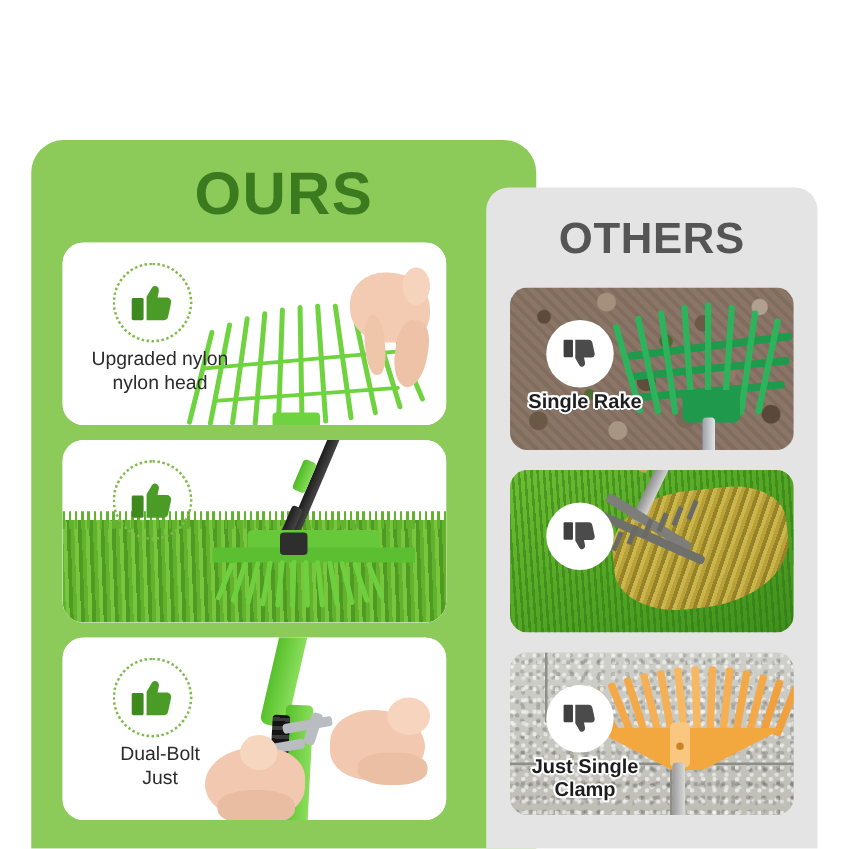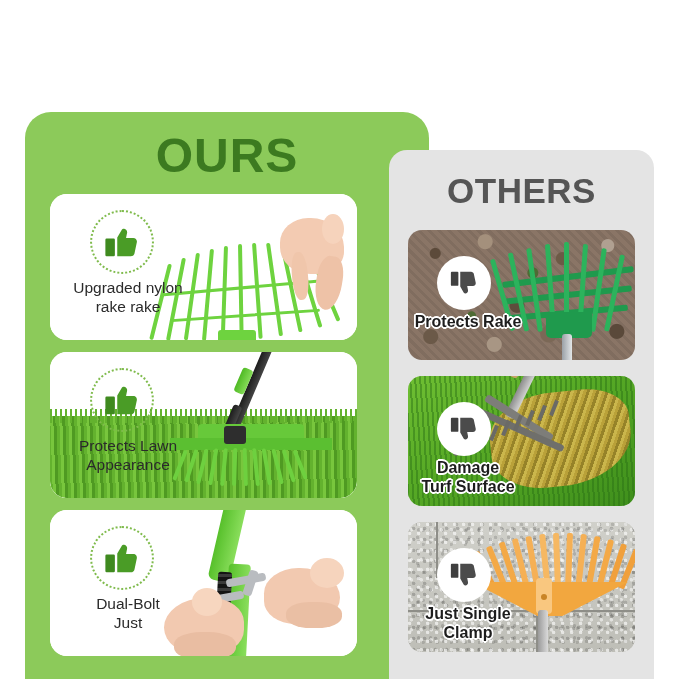--- a/index.html
+++ b/index.html
@@ -238,21 +238,21 @@
           <div class="hand" style="left:46px;top:2px;width:22px;height:30px;border-radius:50%;background:#f6d3bc;"></div>
         </div>
       </div>
       <div class="thumb-circle">
         <svg class="thumb-up-svg" viewBox="0 0 32 32" aria-hidden="true">
           <rect x="2" y="13" width="8" height="15" rx="1" fill="#3f8a1f"></rect>
           <path d="M12 28h11.5c1.5 0 2.7-1 3-2.4l2-9.3c.4-1.9-1-3.6-3-3.6h-6.1l.9-4.4c.3-1.6-.8-3.2-2.4-3.4-.9-.1-1.8.3-2.3 1.1L12 12.2V28z" fill="#4a9c26"></path>
         </svg>
       </div>
       <div class="label">Upgraded nylon
-rake rake</div>
+nylon head</div>
     </div>
 
     <div class="ocard c2">
       <div class="photo p-white">
         <div class="grass" style="height:56%;border-radius:0 0 16px 16px;">
           <div class="grass-top"></div>
         </div>
 
         <div class="pole" style="left:196px;top:-8px;width:9px;height:92px;background:linear-gradient(90deg,#1d1d1d,#454545);transform:rotate(23deg);"></div>
         <div class="pole" style="left:188px;top:16px;width:11px;height:26px;background:linear-gradient(90deg,#4fba24,#86dc58);transform:rotate(23deg);"></div>
@@ -275,22 +275,20 @@
           <div class="fan-tine" style="left:154px;top:24px;width:4px;height:31px;background:#6ed03f;transform:rotate(-22deg);"></div>
           <div class="fan-body" style="left:74px;top:2px;width:22px;height:18px;background:#2e2e2e;border-radius:3px;"></div>
         </div>
       </div>
       <div class="thumb-circle">
         <svg class="thumb-up-svg" viewBox="0 0 32 32" aria-hidden="true">
           <rect x="2" y="13" width="8" height="15" rx="1" fill="#3f8a1f"></rect>
           <path d="M12 28h11.5c1.5 0 2.7-1 3-2.4l2-9.3c.4-1.9-1-3.6-3-3.6h-6.1l.9-4.4c.3-1.6-.8-3.2-2.4-3.4-.9-.1-1.8.3-2.3 1.1L12 12.2V28z" fill="#4a9c26"></path>
         </svg>
       </div>
-      <div class="label">Protects Lawn
-Appearance</div>
     </div>
 
     <div class="ocard c3">
       <div class="photo p-white">
 
         <div style="position:absolute;left:168px;top:-24px;width:22px;height:96px;background:linear-gradient(90deg,#57c02b,#8ade5c);border-radius:6px;transform:rotate(13deg);"></div>
         <div style="position:absolute;left:176px;top:54px;width:22px;height:112px;background:linear-gradient(90deg,#57c02b,#8ade5c);border-radius:4px;transform:rotate(3deg);"></div>
 
         <div style="position:absolute;left:166px;top:62px;width:14px;height:86px;background:repeating-linear-gradient(0deg,#141414 0 4px,#3a3a3a 4px 7px);border-radius:3px;transform:rotate(3deg);"></div>
 
@@ -342,21 +340,21 @@
           <div style="position:absolute;left:52px;top:72px;width:46px;height:26px;background:#1f9a4d;border-radius:0 0 5px 5px;"></div>
           <div style="position:absolute;left:68px;top:94px;width:10px;height:40px;background:linear-gradient(90deg,#9aa0a6,#e3e6e8);border-radius:3px;"></div>
         </div>
       </div>
       <div class="thumb-circle">
         <svg class="thumb-dn-svg" viewBox="0 0 32 32" aria-hidden="true">
           <rect x="2" y="4" width="8" height="15" rx="1" fill="#3f3f3f"></rect>
           <path d="M12 4h11.5c1.5 0 2.7 1 3 2.4l2 9.3c.4 1.9-1 3.6-3 3.6h-6.1l.9 4.4c.3 1.6-.8 3.2-2.4 3.4-.9.1-1.8-.3-2.3-1.1L12 19.8V4z" fill="#4b4b4b"></path>
         </svg>
       </div>
-      <div class="label">Protects Rake</div>
+      <div class="label">Single Rake</div>
     </div>
 
     <div class="xcard c2">
       <div class="photo lawn">
         <div class="thatch"></div>
 
         <div style="position:absolute;left:108px;top:-10px;width:10px;height:54px;background:linear-gradient(90deg,#8c8c8c,#d2d2d2);transform:rotate(26deg);border-radius:3px;"></div>
         <div style="position:absolute;left:104px;top:-16px;width:9px;height:18px;background:#c7a268;transform:rotate(26deg);border-radius:3px;"></div>
         <div style="position:absolute;left:72px;top:38px;width:78px;height:8px;background:#7d7d79;transform:rotate(32deg);border-radius:3px;"></div>
         <div style="position:absolute;left:54px;top:48px;width:106px;height:7px;background:#6f6f6b;transform:rotate(24deg);border-radius:3px;"></div>
@@ -369,22 +367,20 @@
         <div style="position:absolute;left:120px;top:34px;width:4px;height:16px;background:#6a6a66;transform:rotate(22deg);"></div>
         <div style="position:absolute;left:132px;top:29px;width:4px;height:16px;background:#6a6a66;transform:rotate(22deg);"></div>
         <div style="position:absolute;left:144px;top:24px;width:4px;height:16px;background:#6a6a66;transform:rotate(22deg);"></div>
       </div>
       <div class="thumb-circle">
         <svg class="thumb-dn-svg" viewBox="0 0 32 32" aria-hidden="true">
           <rect x="2" y="4" width="8" height="15" rx="1" fill="#3f3f3f"></rect>
           <path d="M12 4h11.5c1.5 0 2.7 1 3 2.4l2 9.3c.4 1.9-1 3.6-3 3.6h-6.1l.9 4.4c.3 1.6-.8 3.2-2.4 3.4-.9.1-1.8-.3-2.3-1.1L12 19.8V4z" fill="#4b4b4b"></path>
         </svg>
       </div>
-      <div class="label">Damage
-Turf Surface</div>
     </div>
 
     <div class="xcard c3">
       <div class="photo paver">
         <div class="paver-line" style="left:28px;top:0;width:2px;height:56px;"></div>
         <div class="paver-line" style="left:0;top:88px;width:227px;height:2px;"></div>
         <div class="paver-line" style="left:128px;top:88px;width:2px;height:42px;"></div>
 
         <div style="position:absolute;left:58px;top:8px;width:170px;height:92px;">
           <div style="position:absolute;left:4px;top:26px;width:6px;height:34px;background:#f0a03c;transform:rotate(-30deg);border-radius:2px;"></div>

